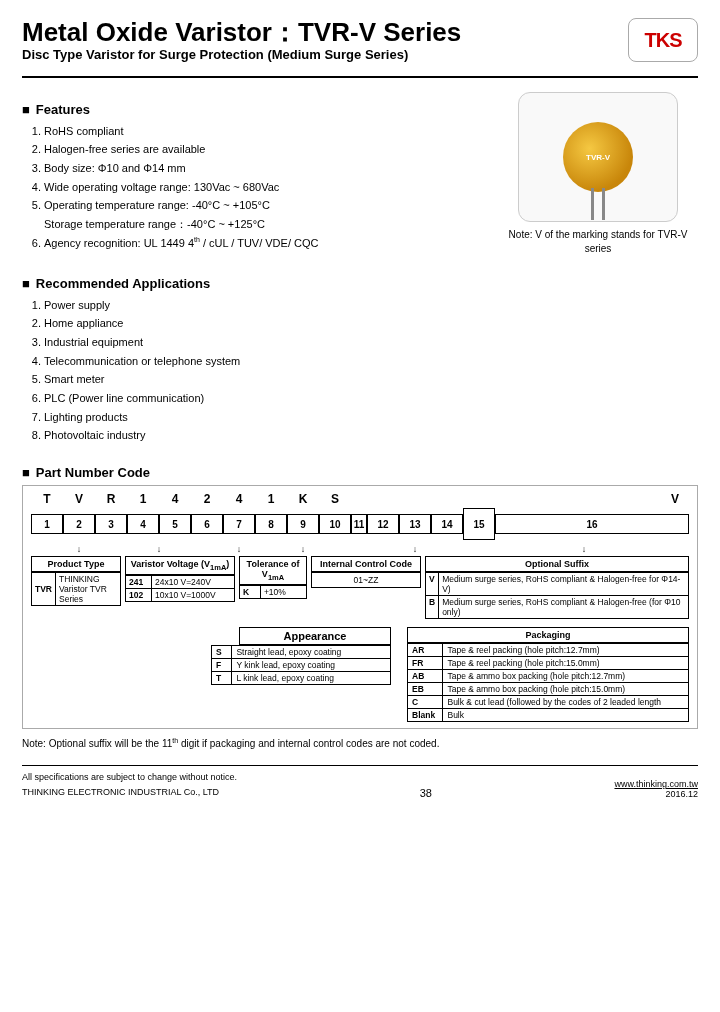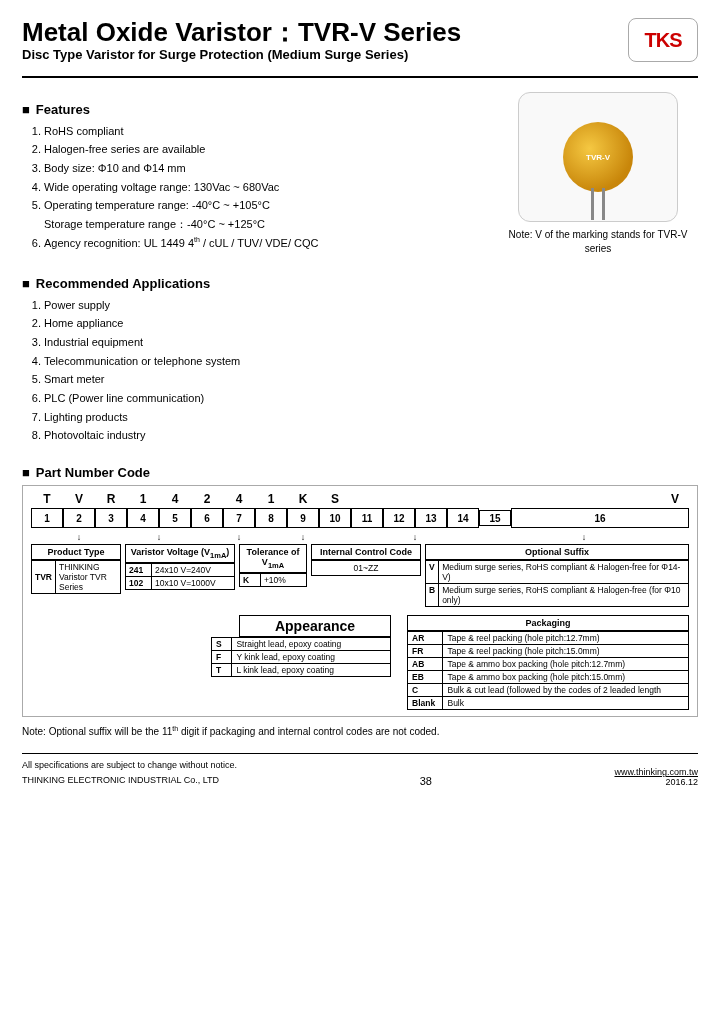--- a/index.html
+++ b/index.html
@@ -224,25 +224,25 @@
       <div style="width:32px;height:20px;border:1px solid #000;display:flex;align-items:center;justify-content:center;font-weight:bold;">1</div>
       <div style="width:32px;height:20px;border:1px solid #000;display:flex;align-items:center;justify-content:center;font-weight:bold;">2</div>
       <div style="width:32px;height:20px;border:1px solid #000;display:flex;align-items:center;justify-content:center;font-weight:bold;">3</div>
       <div style="width:32px;height:20px;border:1px solid #000;display:flex;align-items:center;justify-content:center;font-weight:bold;">4</div>
       <div style="width:32px;height:20px;border:1px solid #000;display:flex;align-items:center;justify-content:center;font-weight:bold;">5</div>
       <div style="width:32px;height:20px;border:1px solid #000;display:flex;align-items:center;justify-content:center;font-weight:bold;">6</div>
       <div style="width:32px;height:20px;border:1px solid #000;display:flex;align-items:center;justify-content:center;font-weight:bold;">7</div>
       <div style="width:32px;height:20px;border:1px solid #000;display:flex;align-items:center;justify-content:center;font-weight:bold;">8</div>
       <div style="width:32px;height:20px;border:1px solid #000;display:flex;align-items:center;justify-content:center;font-weight:bold;">9</div>
       <div style="width:32px;height:20px;border:1px solid #000;display:flex;align-items:center;justify-content:center;font-weight:bold;">10</div>
-      <div style="width:32px;height:20px;border:1px solid #000;display:flex;align-items:center;justify-content:center;font-weight:bold;">11</div>
+      <div style="width:16px;height:20px;border:1px solid #000;display:flex;align-items:center;justify-content:center;font-weight:bold;">11</div>
       <div style="width:32px;height:20px;border:1px solid #000;display:flex;align-items:center;justify-content:center;font-weight:bold;">12</div>
       <div style="width:32px;height:20px;border:1px solid #000;display:flex;align-items:center;justify-content:center;font-weight:bold;">13</div>
       <div style="width:32px;height:20px;border:1px solid #000;display:flex;align-items:center;justify-content:center;font-weight:bold;">14</div>
-      <div style="width:32px;height:16px;border:1px solid #000;display:flex;align-items:center;justify-content:center;font-weight:bold;">15</div>
+      <div style="width:32px;height:32px;border:1px solid #000;display:flex;align-items:center;justify-content:center;font-weight:bold;">15</div>
       <div style="flex:1;height:20px;border:1px solid #000;display:flex;align-items:center;justify-content:center;font-weight:bold;">16</div>
     </div>
 
     <div style="display:flex; font-size:9px; margin-bottom:2px; position:relative;">
 
       <div style="width:96px;text-align:center;">↓</div>
 
       <div style="width:64px;text-align:center;">↓</div>
 
       <div style="width:96px;text-align:center;">↓</div>
@@ -317,21 +317,21 @@
             <td style="border:1px solid #000;padding:1px 3px;">Medium surge series, RoHS compliant &amp; Halogen-free (for Φ10 only)</td>
           </tr>
         </tbody>
           </table>
       </div>
     </div>
 
     <div style="display:flex; gap:6px; margin-top:8px; font-size:9px; align-items:flex-start;">
 
       <div style="margin-left:180px; width:180px;">
-        <div style="border:1px solid #000;padding:2px 3px;text-align:center;font-weight:bold;font-size:14px;margin-left:28px;">Appearance</div>
+        <div style="border:1px solid #000;padding:2px 3px;text-align:center;font-weight:bold;font-size:11px;margin-left:28px;">Appearance</div>
         <table style="border-collapse:collapse;width:100%;font-size:8.5px;">
           <tbody>
               <tr>
             <td style="border:1px solid #000;padding:1px 4px;font-weight:bold;">S</td>
             <td style="border:1px solid #000;padding:1px 4px;">Straight lead, epoxy coating</td>
           </tr>
           <tr>
             <td style="border:1px solid #000;padding:1px 4px;font-weight:bold;">F</td>
             <td style="border:1px solid #000;padding:1px 4px;">Y kink lead, epoxy coating</td>
           </tr>

